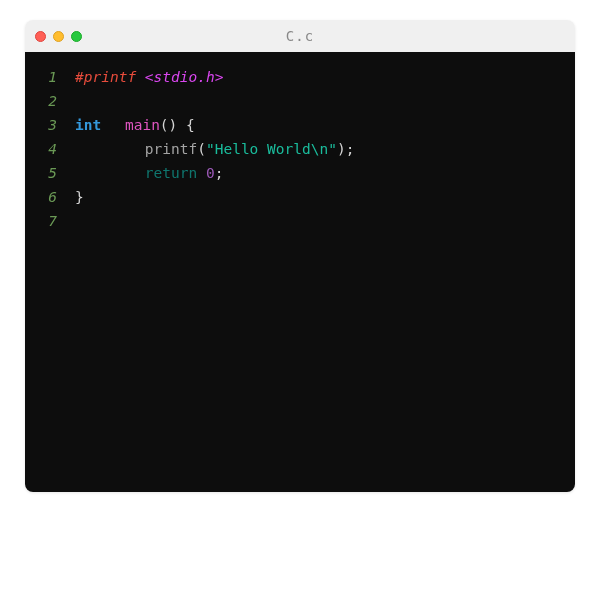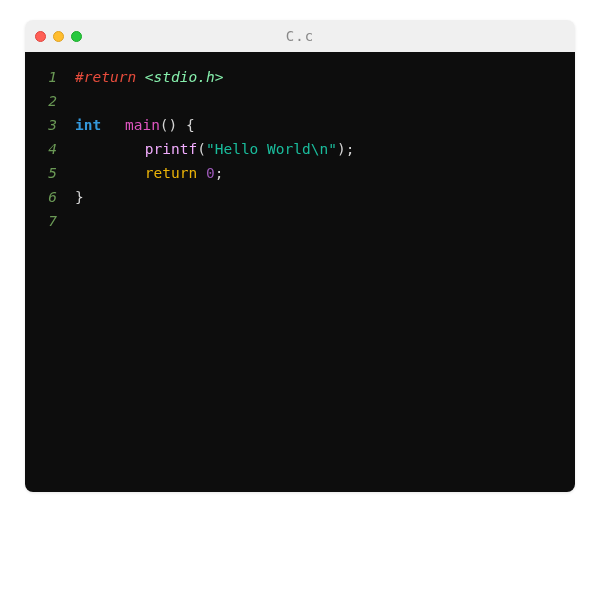--- a/index.html
+++ b/index.html
@@ -67,43 +67,43 @@
       color: #6a9955;
       font-style: italic;
       user-select: none;
       flex-shrink: 0;
     }
     .code {
       flex: 1;
       color: #d4d4d4;
     }
     .tok-preproc { color: #e74c3c; font-style: italic; }
-    .tok-sysheader { color: #86efac; font-style: italic; }
+    .tok-sysheader { color: #d946ef; font-style: italic; }
     .tok-keyword { color: #3498db; font-weight: bold; }
     .tok-funcname { color: #e056c1; margin-left: 15px; }
-    .tok-ident { color: #f0abfc; }
-    .tok-return { color: #eab308; }
+    .tok-ident { color: #a3a3a3; }
+    .tok-return { color: #0f766e; }
     .tok-string { color: #1abc9c; }
     .tok-number { color: #9b59b6; }
     .tok-punct { color: #d4d4d4; }
   </style>
 </head>
 <body>
 
 <div class="window">
   <div class="titlebar">
     <div class="controls">
       <div class="dot red"></div>
       <div class="dot yellow"></div>
       <div class="dot green"></div>
     </div>
     <div class="title">C.c</div>
   </div>
   <div class="editor" id="editor">
-      <div class="line"><span class="gutter">1</span><span class="code"><span class="tok-preproc">#return</span><span class="tok-punct"> </span><span class="tok-sysheader">&lt;stdio.h&gt;</span></span></div>
+      <div class="line"><span class="gutter">1</span><span class="code"><span class="tok-preproc">#printf</span><span class="tok-punct"> </span><span class="tok-sysheader">&lt;stdio.h&gt;</span></span></div>
       <div class="line"><span class="gutter">2</span><span class="code"> </span></div>
       <div class="line"><span class="gutter">3</span><span class="code"><span class="tok-keyword">int</span><span class="tok-punct"> </span><span class="tok-funcname">main</span><span class="tok-punct">() {</span></span></div>
       <div class="line"><span class="gutter">4</span><span class="code"><span class="tok-punct">        </span><span class="tok-ident">printf</span><span class="tok-punct">(</span><span class="tok-string">"Hello World\n"</span><span class="tok-punct">);</span></span></div>
       <div class="line"><span class="gutter">5</span><span class="code"><span class="tok-punct">        </span><span class="tok-return">return</span><span class="tok-punct"> </span><span class="tok-number">0</span><span class="tok-punct">;</span></span></div>
       <div class="line"><span class="gutter">6</span><span class="code"><span class="tok-punct">}</span></span></div>
       <div class="line"><span class="gutter">7</span><span class="code"> </span></div>
     </div>
 </div>
 
 </body></html>

